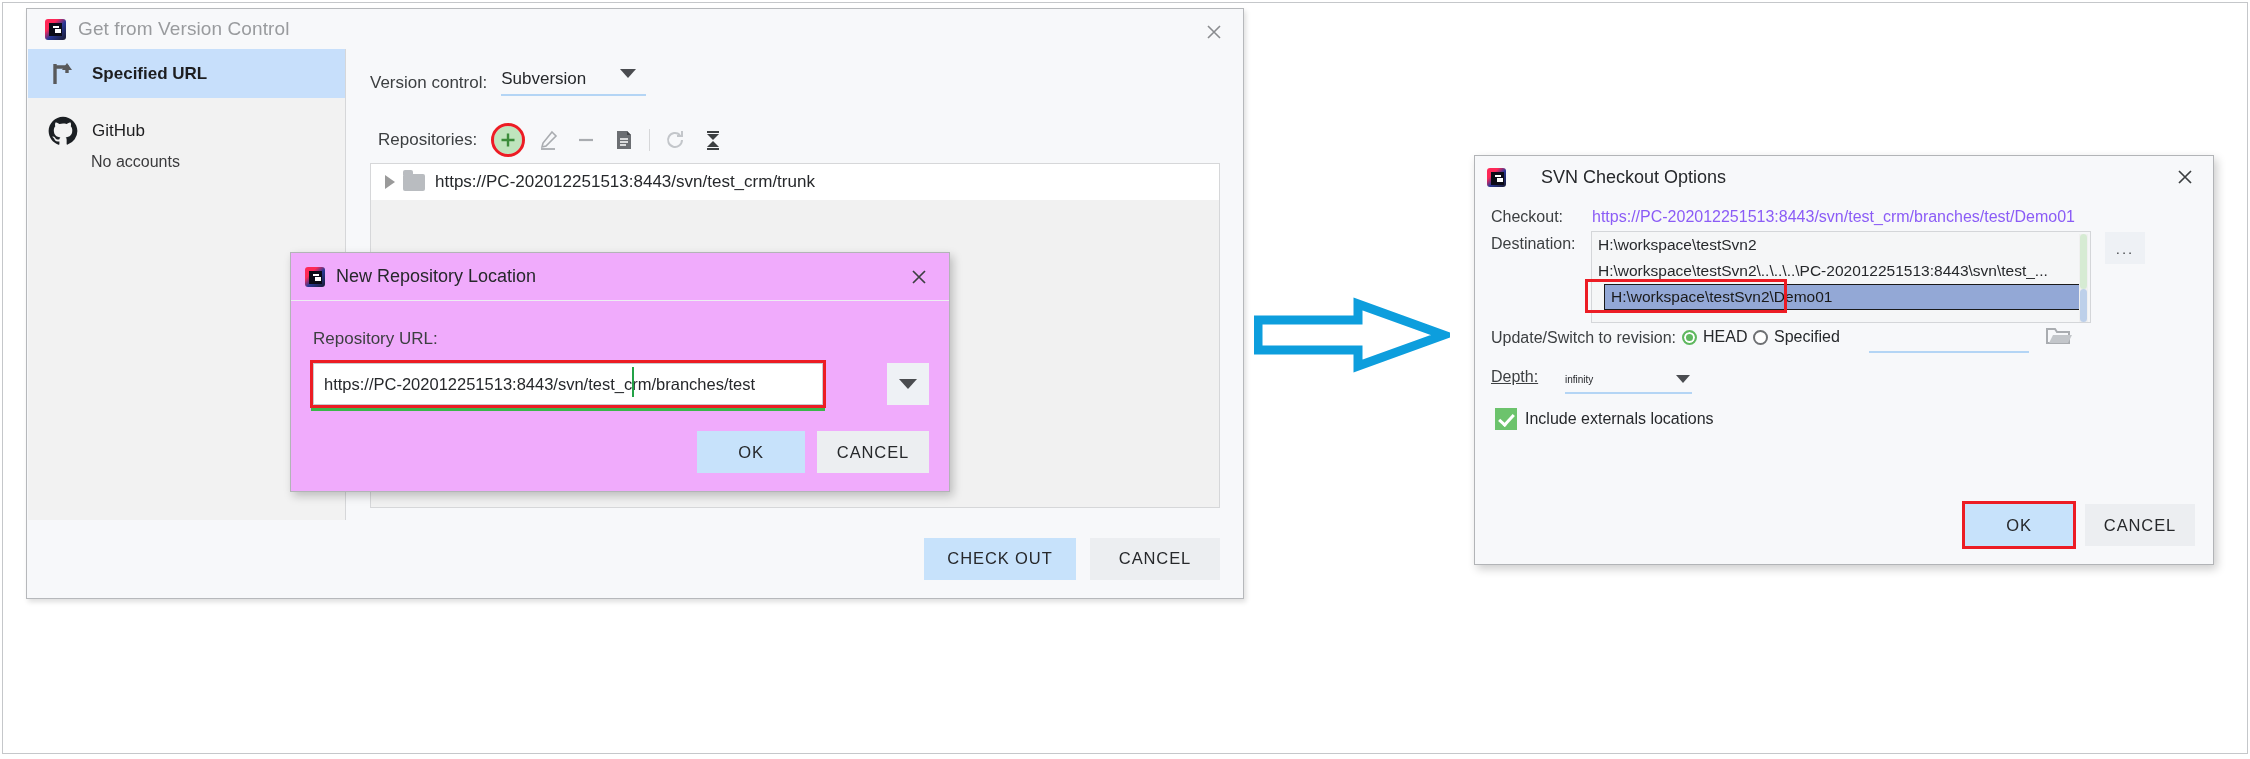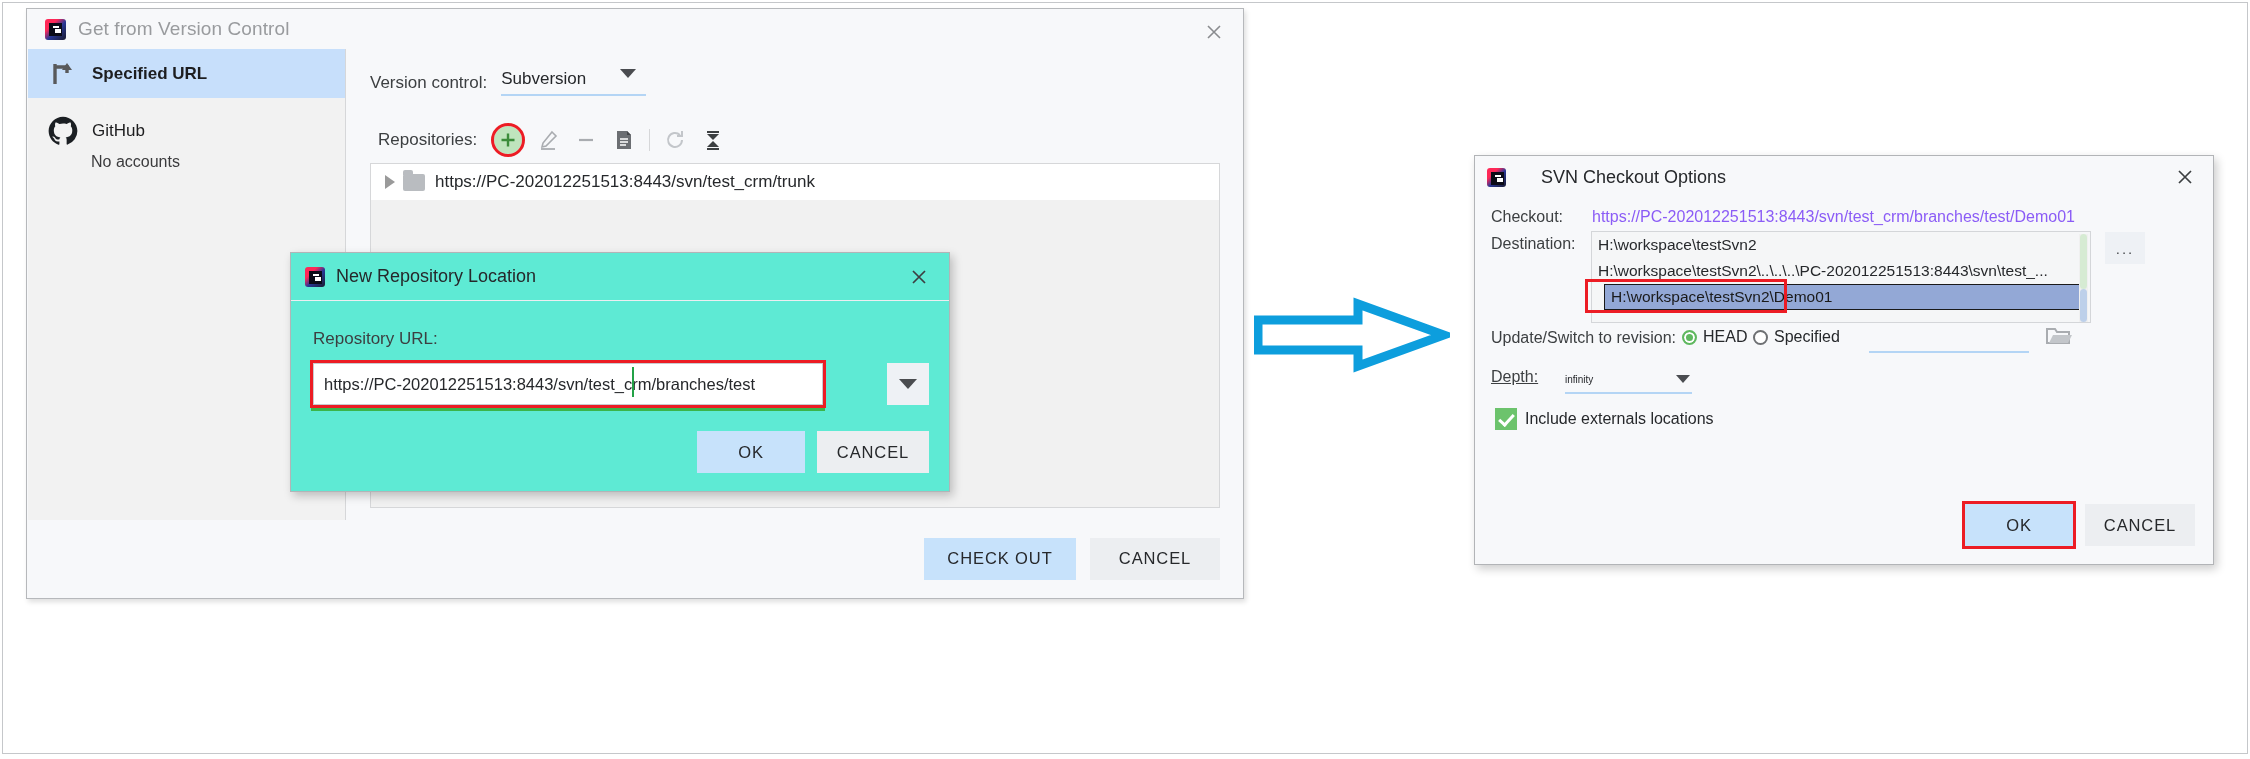--- a/index.html
+++ b/index.html
@@ -185,21 +185,21 @@
   }
   .btn.primary { background: #c7e2fb; }
   #btn-checkout { width: 152px; margin-right: 14px; }
   #btn-cancel-main { width: 130px; }
 
   
   #newrepo-dialog {
     position: absolute;
     left: 290px; top: 252px;
     width: 660px; height: 240px;
-    background: #5eead4;
+    background: #f0abfc;
     border: 1px solid #b2b4b7;
     box-shadow: 3px 4px 9px rgba(0,0,0,0.22);
   }
   #newrepo-titlebar {
     height: 48px; display: flex; align-items: center;
     border-bottom: 1px solid #eceef1;
   }
   #newrepo-title { margin-left: 11px; font-size: 18px; color: #26282b; }
   #newrepo-close { position: absolute; right: 20px; top: 14px; cursor: pointer; }
   #newrepo-field-label {

